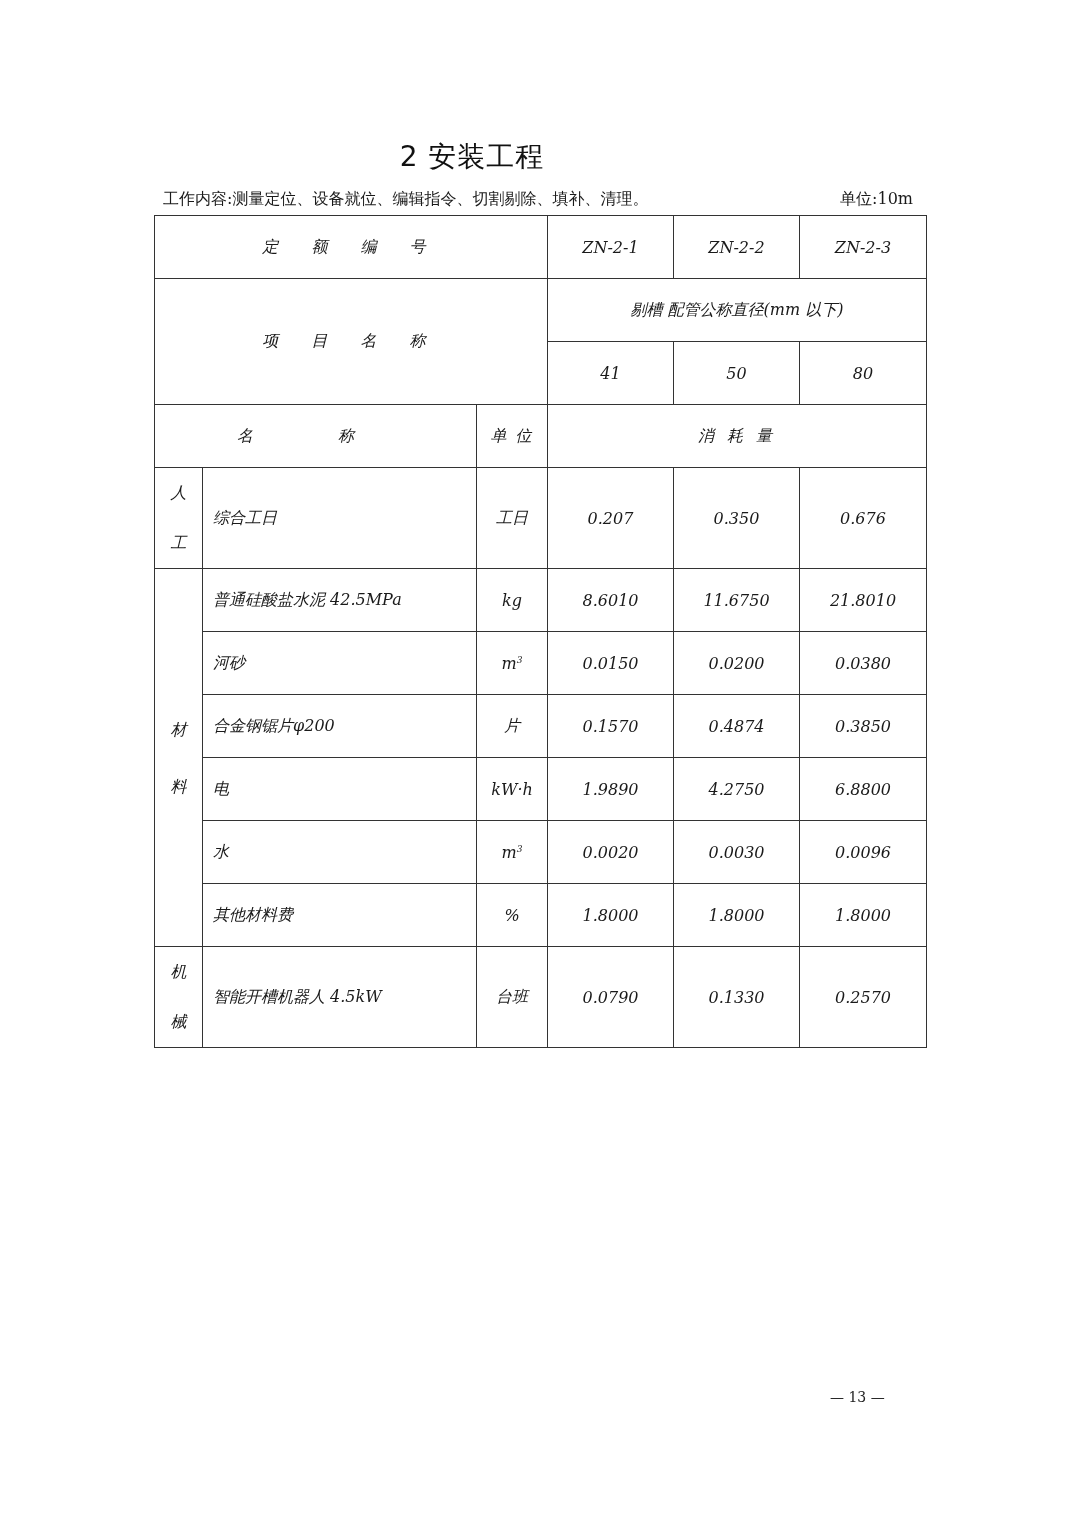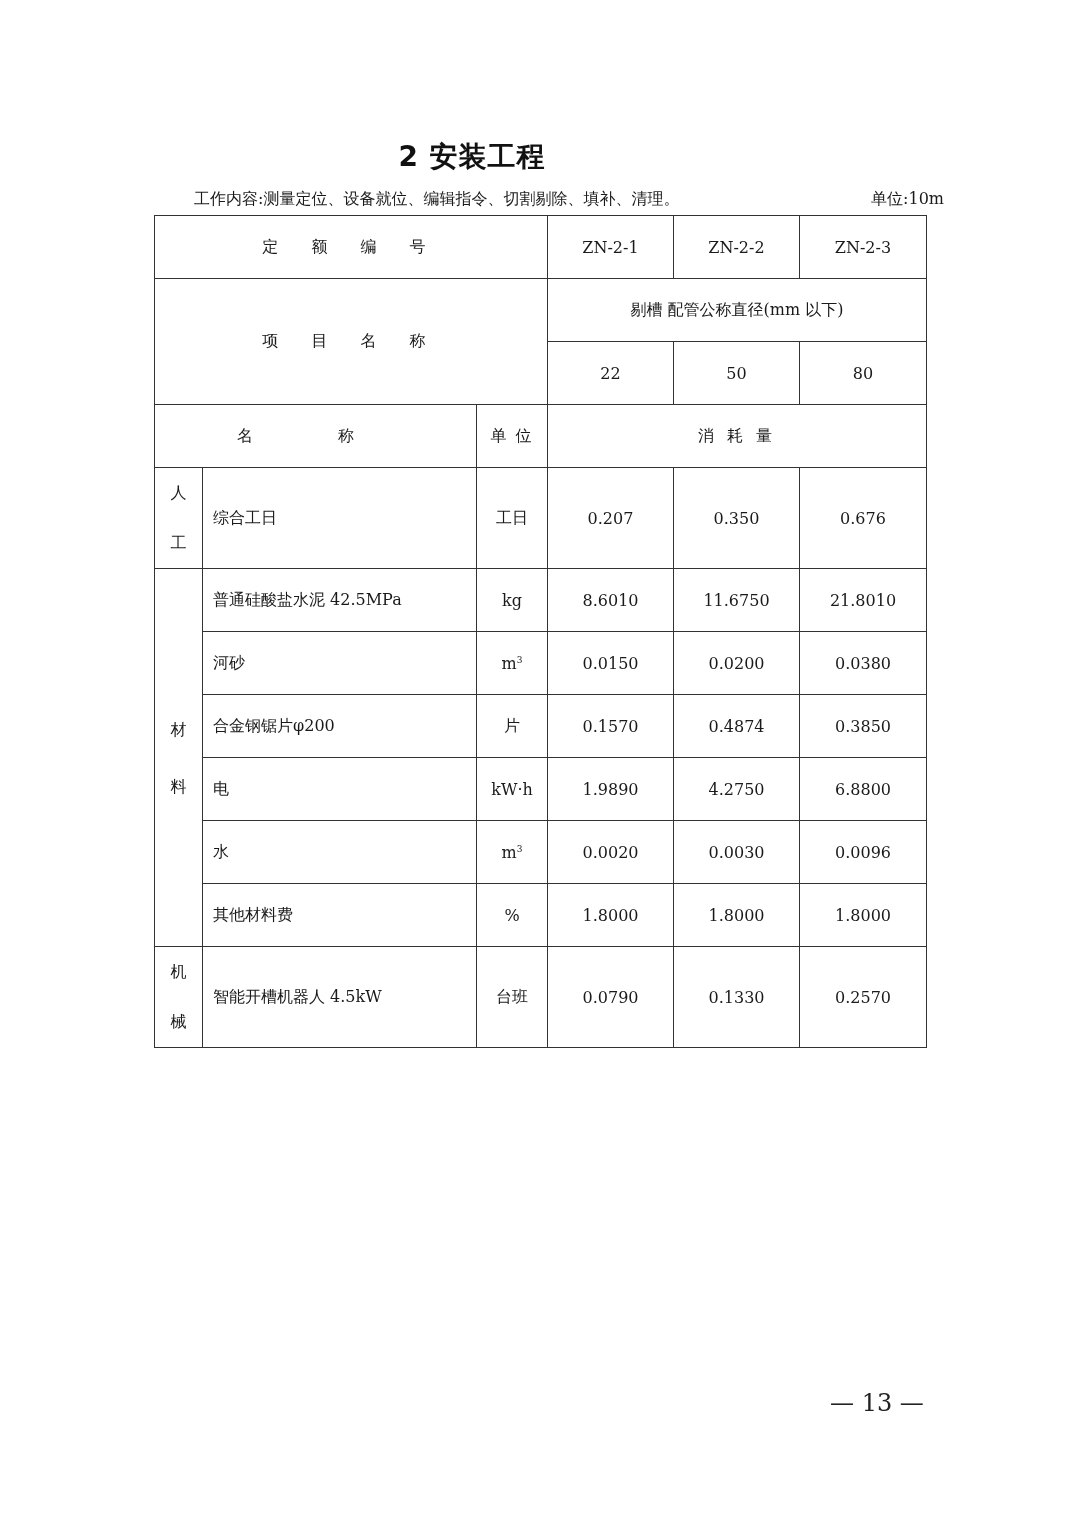--- a/index.html
+++ b/index.html
@@ -15,45 +15,45 @@
       color: #1a1a1a;
       overflow: hidden;
     }
     .title {
       position: absolute;
       top: 138px;
       left: 0;
       width: 944px;
       text-align: center;
       font-family: "DejaVu Sans", "Liberation Sans", sans-serif;
-      font-weight: bold;
+      font-weight: normal;
       font-size: 28px;
       letter-spacing: 1px;
       color: #111;
     }
     .subline {
       position: absolute;
       top: 189px;
       left: 163px;
       width: 750px;
       height: 24px;
       font-size: 16px;
       color: #1a1a1a;
-      margin-left: 31px;
     }
     .subline .work { position: absolute; left: 0; top: 0; white-space: nowrap; }
     .subline .unit { position: absolute; right: 0; top: 0; white-space: nowrap; }
 
     table.quota {
       position: absolute;
       top: 215px;
       left: 154px;
       border-collapse: collapse;
       table-layout: fixed;
       width: 772px;
+      font-style: italic;
     }
     table.quota td {
       border: 1.5px solid #333;
       text-align: center;
       vertical-align: middle;
       font-size: 16px;
       padding: 0;
       color: #1a1a1a;
     }
     td.left { text-align: left !important; padding-left: 10px !important; }
@@ -65,21 +65,21 @@
     .spaced { letter-spacing: 14px; }
     .spaced-sm { letter-spacing: 8px; }
     .h63 { height: 62px; }
     .h82 { height: 82px; }
     sup { font-size: 9px; }
 
     .page-num {
       position: absolute;
       top: 1389px;
       left: 830px;
-      font-size: 24px;
+      font-size: 14px;
       white-space: nowrap;
       color: #222;
     }
   </style>
 </head>
 <body>
 
 <div class="title">2 安装工程</div>
 
 <div class="subline">
@@ -107,21 +107,21 @@
       <td>ZN-2-3</td>
     </tr>
 
     <tr>
       <td colspan="3" rowspan="2">
         <span class="spaced">项 目 名 称</span>
       </td>
       <td colspan="3" class="h63">剔槽 配管公称直径(mm 以下)</td>
     </tr>
     <tr>
-      <td class="h63">22</td>
+      <td class="h63">41</td>
       <td>50</td>
       <td>80</td>
     </tr>
 
     <tr>
       <td colspan="2" class="h63">
         <span class="spaced" style="letter-spacing:40px">名 称</span>
       </td>
       <td>
         <span class="spaced-sm" style="letter-spacing:2px">单 位</span>

